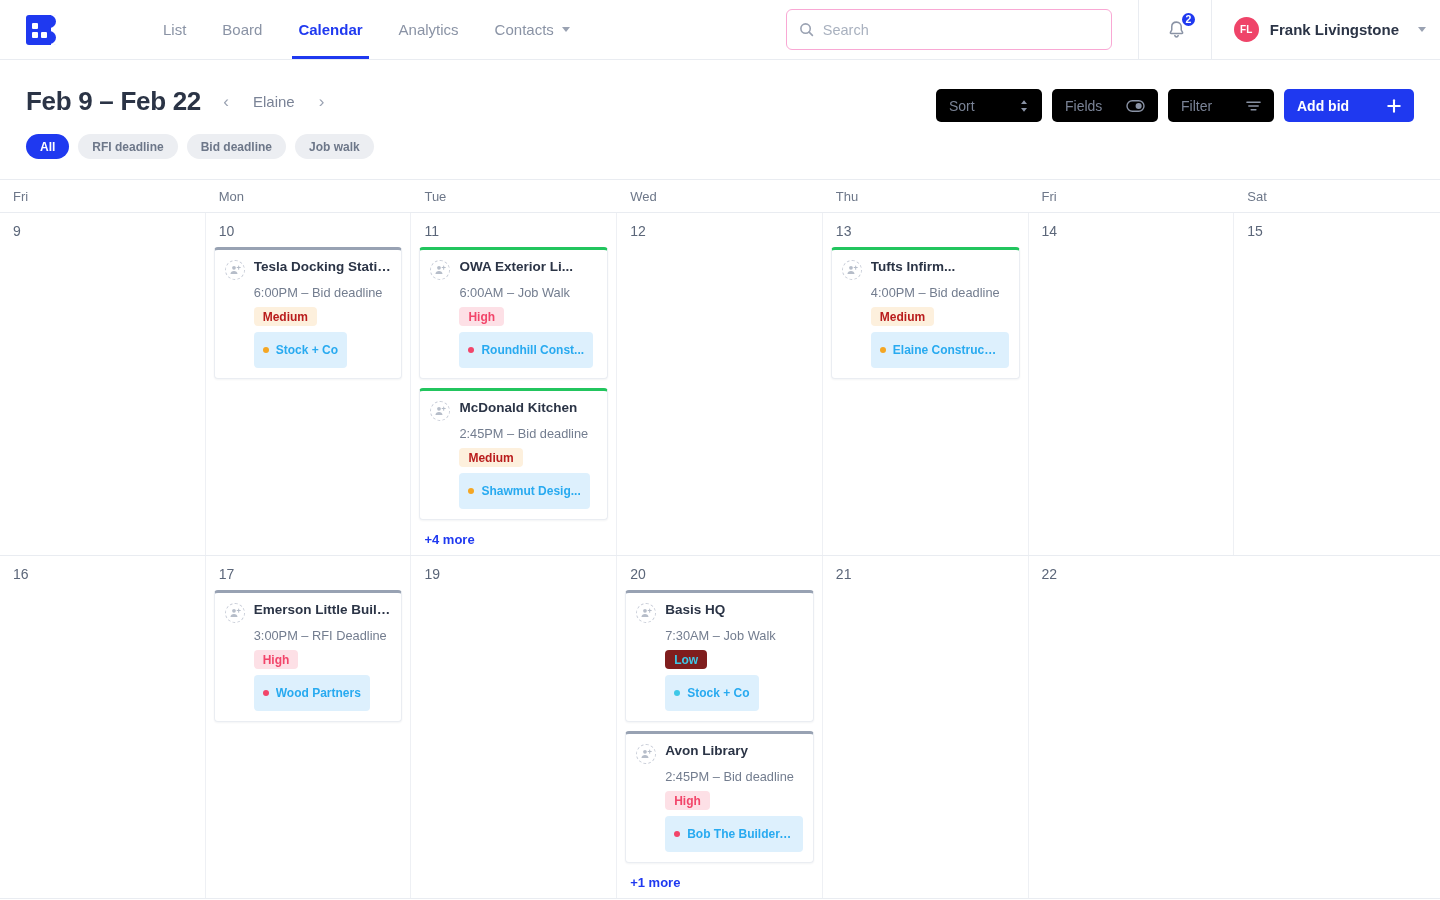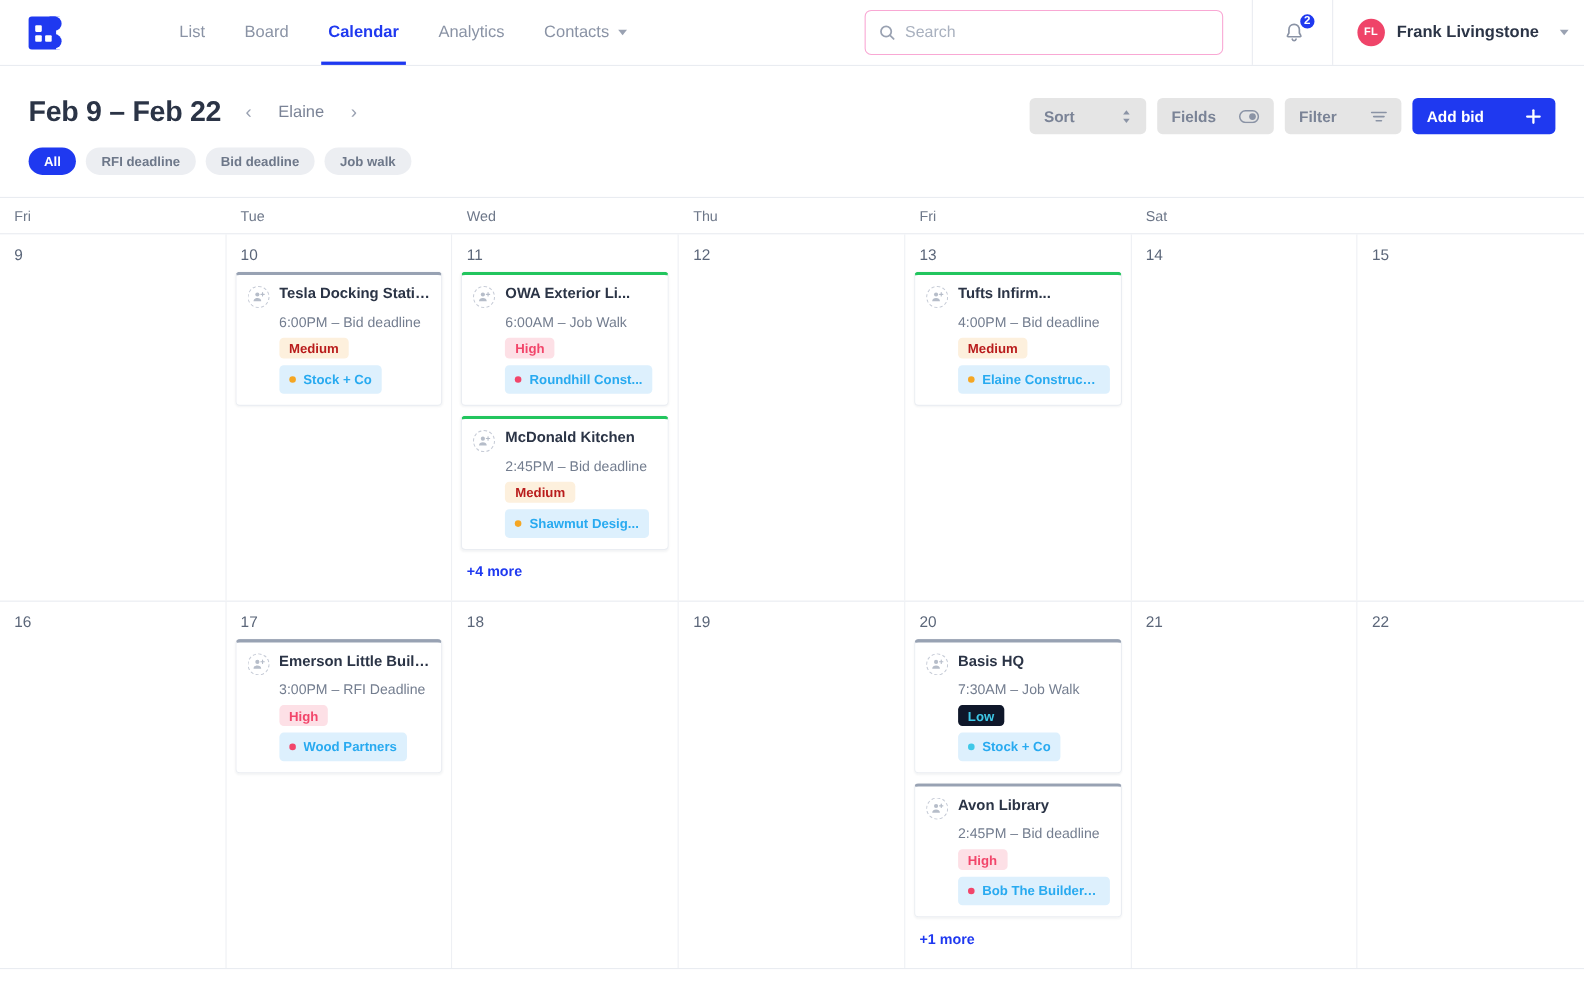--- a/index.html
+++ b/index.html
@@ -160,25 +160,25 @@
     font-size: 12px; font-weight: 600;
     display: flex; align-items: center;
     cursor: pointer; white-space: nowrap;
   }
   .chip.active { background: #1f39f0; color: #fff; }
 
   .tb-right { display: flex; align-items: center; gap: 10px; padding-top: 3px; }
   .tbtn {
     height: 33px; min-width: 106px;
     border-radius: 5px;
-    background: #e5e5e5;
+    background: #000000;
     display: flex; align-items: center; justify-content: space-between;
     padding: 0 13px;
     font-size: 14px; color: #7a8396;
-    cursor: pointer; gap: 10px; font-weight: bold;
+    cursor: pointer; gap: 10px;
   }
   .tbtn.primary {
     background: #1f39f0; color: #fff; font-weight: 600;
     min-width: 130px;
   }
   .ic { display: flex; align-items: center; justify-content: center; }
 
   
   .cal { margin-top: 20px; border-top: 1px solid #e9ecf1; }
   .weekdays {
@@ -236,25 +236,25 @@
   }
   .pill {
     display: inline-flex; align-items: center;
     height: 19px; padding: 0 9px;
     border-radius: 4px;
     font-size: 12px; font-weight: 700;
     margin: 7px 0 0 29px;
   }
   .pill.medium { background: #fdf0dd; color: #b91c1c; }
   .pill.high   { background: #fde0e6; color: #f2456a; }
-  .pill.low    { background: #0f172a; color: #3ec8e8; }
+  .pill.low    { background: #7f1d1d; color: #3ec8e8; }
 
   .tag {
     display: flex; align-items: center; gap: 7px;
-    height: 26px; padding: 0 9px;
+    height: 36px; padding: 0 9px;
     border-radius: 4px;
     background: #ddf0fd;
     font-size: 12px; font-weight: 700; color: #28aaf0;
     margin: 6px 0 0 29px;
     max-width: calc(100% - 29px);
     width: fit-content;
   }
   .tag .dot { width: 6px; height: 6px; border-radius: 50%; flex: 0 0 6px; }
   .tag .tg-txt { white-space: nowrap; overflow: hidden; text-overflow: ellipsis; }
 
@@ -381,20 +381,21 @@
           <line x1="1.3" y1="7" x2="12.7" y2="7" stroke="#fff" stroke-width="2.1" stroke-linecap="round"></line>
         </svg>
       </span>
     </div>
   </div>
 </div>
 
 <div class="cal">
   <div class="weekdays" id="weekdays">
       <div class="wd">Fri</div>
+      <div class="wd">Mon</div>
       <div class="wd">Tue</div>
       <div class="wd">Wed</div>
       <div class="wd">Thu</div>
       <div class="wd">Fri</div>
       <div class="wd">Sat</div>
     </div>
   <div id="weeks">
       <div class="week">
         <div class="daycell">
           <div class="daynum">9</div>
@@ -490,23 +491,20 @@
                   <line x1="9.5" y1="4.2" x2="13.1" y2="4.2" stroke="#b6bdc9" stroke-width="1.2" stroke-linecap="round"></line>
                 </svg>
               </div>
               <div class="card-title">Emerson Little Buildi...</div>
             </div><div class="card-time">3:00PM – RFI Deadline</div><div class="pill high">High</div><div class="tag">
               <span class="dot" style="background: rgb(242, 69, 106);"></span>
               <span class="tg-txt">Wood Partners</span>
             </div></div>
         </div>
         <div class="daycell">
-          <div class="daynum">18</div>
-        </div>
-        <div class="daycell">
           <div class="daynum">19</div>
         </div>
         <div class="daycell">
           <div class="daynum">20</div>
           <div class="card"><div class="card-head">
               <div class="pic">
                 <svg width="12" height="12" viewBox="0 0 14 14" fill="none">
                   <circle cx="5.8" cy="4.4" r="2.2" fill="#b6bdc9"></circle>
                   <path d="M1.7 11.6c0-2.3 1.9-3.5 4.1-3.5s4.1 1.2 4.1 3.5z" fill="#b6bdc9"></path>
                   <line x1="11.3" y1="2.4" x2="11.3" y2="6" stroke="#b6bdc9" stroke-width="1.2" stroke-linecap="round"></line>

